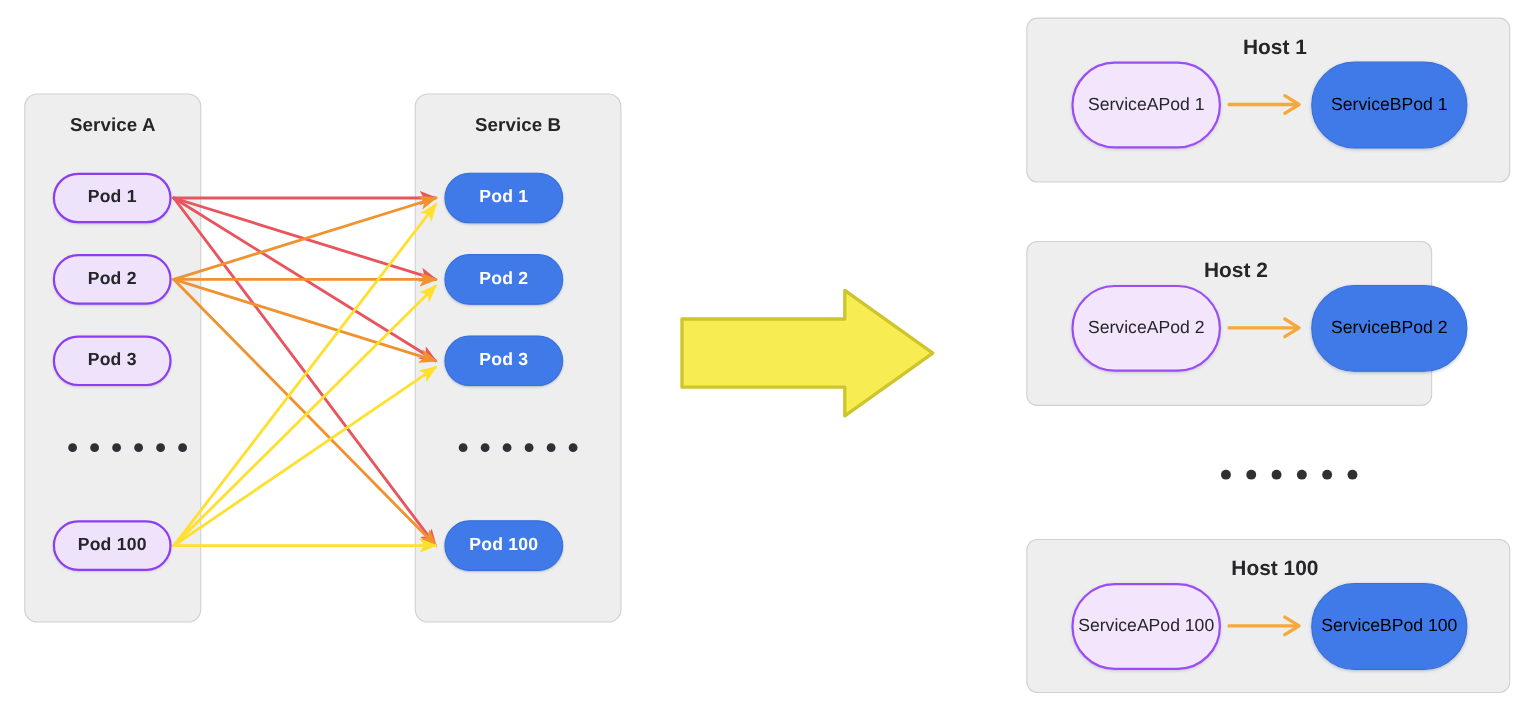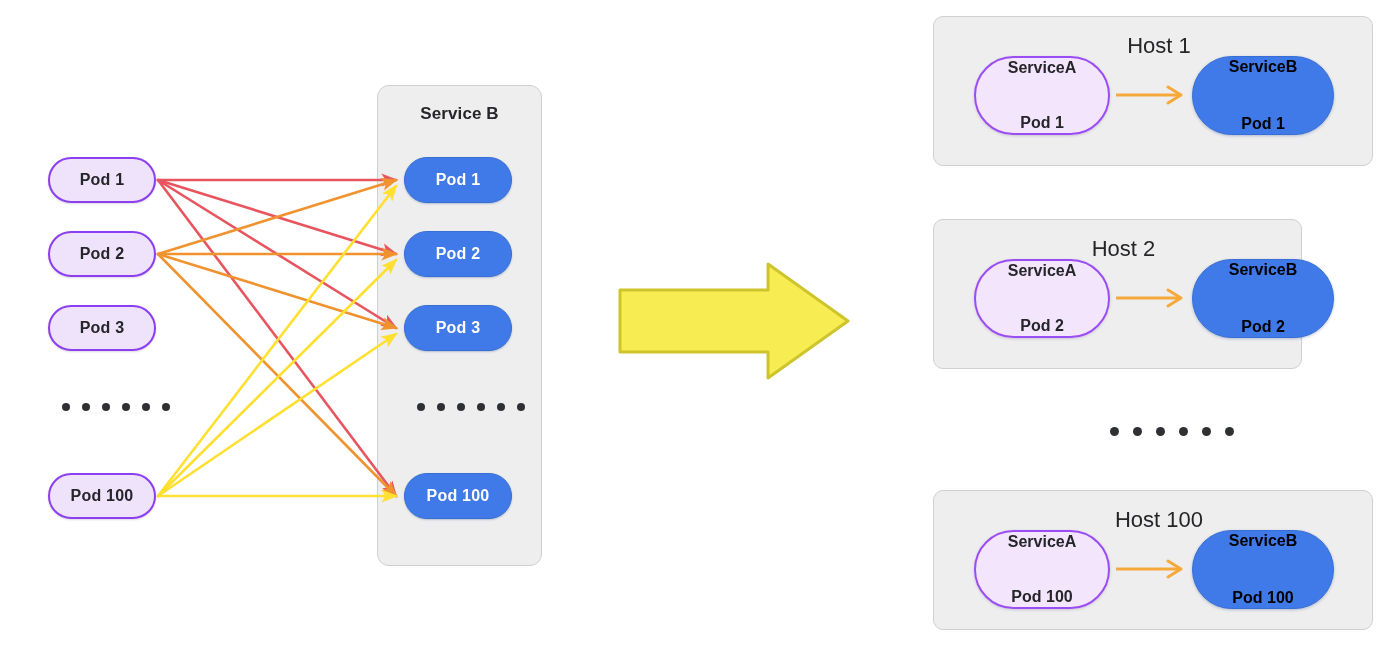--- a/index.html
+++ b/index.html
@@ -23,21 +23,21 @@
 
   
   .service-panel {
     position: absolute;
     background: #eeeeef;
     border: 1.5px solid #cfd0d2;
     border-radius: 12px;
     box-sizing: border-box;
   }
   #panel-service-a { left: 22px;  top: 85px; width: 161px; height: 481px; }
-  #panel-service-b { left: 377px; top: 85px; width: 165px; height: 481px; }
+  #panel-service-b { left: 377px; top: 85px; width: 188px; height: 481px; }
 
   .service-title {
     position: absolute;
     left: 0; right: 0;
     top: 18px;
     text-align: center;
     font-size: 17px;
     font-weight: 700;
     color: #262629;
     letter-spacing: .1px;
@@ -125,36 +125,36 @@
   }
   #host-1   { left: 933px; top: 16px;  width: 440px; height: 150px; }
   #host-2   { left: 933px; top: 219px; width: 369px; height: 150px; }
   #host-100 { left: 933px; top: 490px; width: 440px; height: 140px; }
 
   .host-title {
     position: absolute;
     left: 0; right: 0;
     top: 16px;
     text-align: center;
-    font-size: 22px;
-    font-weight: 400;
+    font-size: 19px;
+    font-weight: 700;
     color: #262629;
     padding-left: 12px;
   }
 
   .host-pod {
     position: absolute;
     box-sizing: border-box;
     display: flex;
-    flex-direction: column;
+    flex-direction: row;
     align-items: center;
-    justify-content: space-between;
+    justify-content: center;
     border-radius: 999px;
     font-size: 16px;
-    font-weight: 700;
+    font-weight: 400;
     line-height: 1.25;
     white-space: nowrap;
   }
   .host-pod-a {
     left: 40px; top: 39px; width: 136px; height: 79px;
     background: #f3e6fc;
     border: 2.2px solid #9b4df5;
     color: #25252a;
     box-shadow: 0 1px 3px rgba(60,40,90,.2);
   }
@@ -171,20 +171,23 @@
     top: 66px;
     width: 72px;
     height: 24px;
   }
 </style>
 </head>
 <body>
 
 <div class="stage">
 
+  <div class="service-panel" id="panel-service-a">
+    <div class="service-title">Service A</div>
+  </div>
 
   <div class="pod pod-a a1">Pod 1</div>
   <div class="pod pod-a a2">Pod 2</div>
   <div class="pod pod-a a3">Pod 3</div>
   <div class="pod pod-a a100">Pod 100</div>
 
   <div class="dots" id="dots-a">
     <span></span>
     <span></span>
     <span></span>

